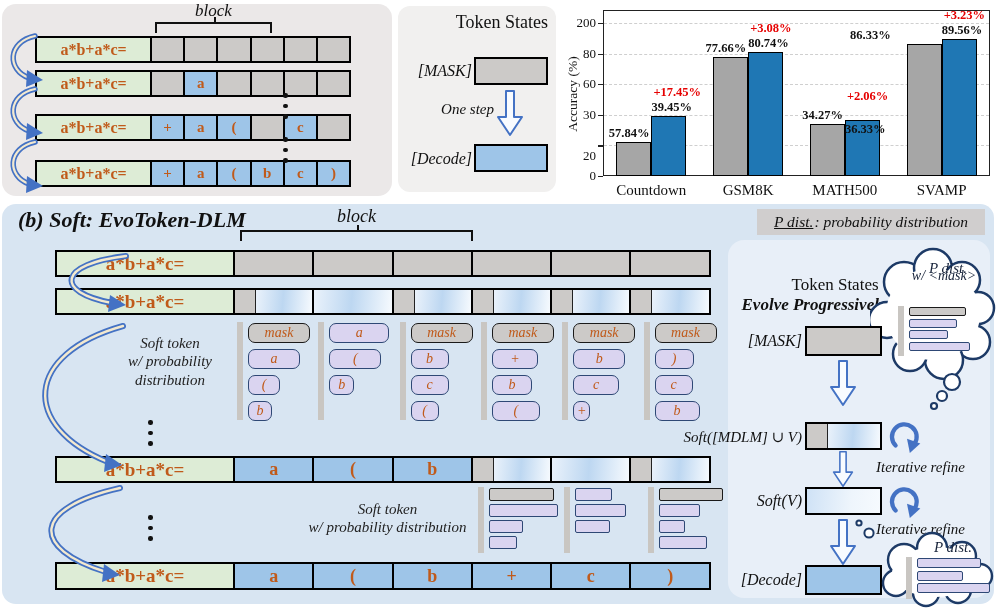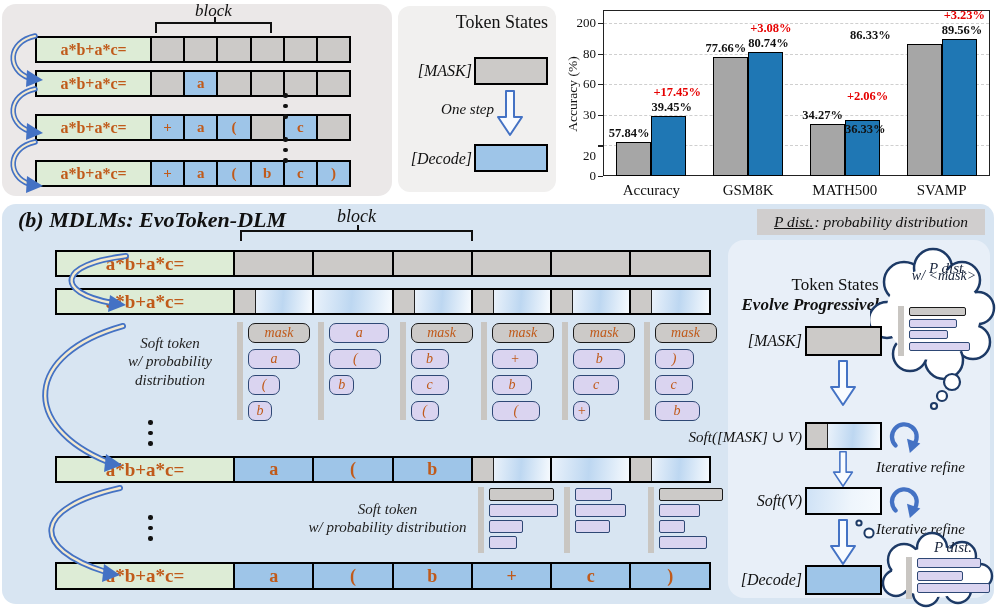--- a/index.html
+++ b/index.html
@@ -194,21 +194,21 @@
       <div class="tickmark" style="left: 40px; top: 53.6px;"></div>
       <div class="grid" style="left: 46px; top: 23px; width: 385px;"></div>
       <div class="ytick" style="left: 5px; top: 15px; width: 33px;">200</div>
       <div class="tickmark" style="left: 40px; top: 23px;"></div>
       <div class="frame" style="left: 45px; top: 10px; width: 387px; height: 166px;"></div>
       <div class="bar" style="left: 58.375px; top: 142.34px; width: 35px; height: 33.66px; background: rgb(166, 166, 166);"></div>
       <div class="bar" style="left: 93.375px; top: 115.641px; width: 35px; height: 60.3585px; background: rgb(31, 119, 180);"></div>
       <div class="vlab" style="left: 17.375px; top: 126.34px; width: 74px; text-align: right;">57.84%</div>
       <div class="vlab" style="left: 93.375px; top: 99.6415px; width: 74px; text-align: left;">39.45%</div>
       <div class="dlab" style="left: 95.375px; top: 84.6415px; width: 78px; text-align: left; color: rgb(230, 0, 0);">+17.45%</div>
-      <div class="cat" style="left: 38.375px; top: 182px; width: 110px;">Accuracy</div>
+      <div class="cat" style="left: 38.375px; top: 182px; width: 110px;">Countdown</div>
       <div class="bar" style="left: 155.125px; top: 57.1802px; width: 35px; height: 118.82px; background: rgb(166, 166, 166);"></div>
       <div class="bar" style="left: 190.125px; top: 52.4678px; width: 35px; height: 123.532px; background: rgb(31, 119, 180);"></div>
       <div class="vlab" style="left: 114.125px; top: 41.1802px; width: 74px; text-align: right;">77.66%</div>
       <div class="vlab" style="left: 190.125px; top: 36.4678px; width: 74px; text-align: left;">80.74%</div>
       <div class="dlab" style="left: 192.125px; top: 21.4678px; width: 78px; text-align: left; color: rgb(230, 0, 0);">+3.08%</div>
       <div class="cat" style="left: 135.125px; top: 182px; width: 110px;">GSM8K</div>
       <div class="bar" style="left: 251.875px; top: 123.567px; width: 35px; height: 52.4331px; background: rgb(166, 166, 166);"></div>
       <div class="bar" style="left: 286.875px; top: 120.415px; width: 35px; height: 55.5849px; background: rgb(31, 119, 180);"></div>
       <div class="vlab" style="left: 210.875px; top: 107.567px; width: 74px; text-align: right;">34.27%</div>
       <div class="vlab" style="left: 286.875px; top: 122px; width: 74px; text-align: left;">36.33%</div>
@@ -216,21 +216,21 @@
       <div class="cat" style="left: 231.875px; top: 182px; width: 110px;">MATH500</div>
       <div class="bar" style="left: 348.625px; top: 43.9151px; width: 35px; height: 132.085px; background: rgb(166, 166, 166);"></div>
       <div class="bar" style="left: 383.625px; top: 38.9732px; width: 35px; height: 137.027px; background: rgb(31, 119, 180);"></div>
       <div class="vlab" style="left: 292px; top: 27.9151px; width: 74px; text-align: left;">86.33%</div>
       <div class="vlab" style="left: 383.625px; top: 22.9732px; width: 74px; text-align: left;">89.56%</div>
       <div class="dlab" style="left: 385.625px; top: 7.9732px; width: 78px; text-align: left; color: rgb(230, 0, 0);">+3.23%</div>
       <div class="cat" style="left: 328.625px; top: 182px; width: 110px;">SVAMP</div>
       <div class="ylab" style="left: -60px; top: 86px; width: 150px;">Accuracy (%)</div>
     </div>
 
-  <div class="abs ttl-b" style="left:18px;top:207px;">(b) MDLMs: EvoToken-DLM</div>
+  <div class="abs ttl-b" style="left:18px;top:207px;">(b) Soft: EvoToken-DLM</div>
   <div class="abs pdh" style="left:757px;top:209px;width:228px;height:26px;">
     <span class="term">P dist.</span>
       <span>: probability distribution</span>
   </div>
 
   <div class="abs blocklbl" style="left:240px;top:206px;width:233px;font-size:18px;">block</div>
   <div class="abs bracket" style="left:240px;top:230px;width:233px;">
     <div class="tL"></div>
       <div class="tR"></div>
       <div class="tC"></div>
@@ -461,21 +461,21 @@
       </div>
     </div>
 
   <div class="abs mathlbl" style="left:720px;top:332px;width:82px;font-size:16px;">[MASK]</div>
   <div class="cellbox mask" style="left:805px;top:326px;width:77px;height:30px;"></div>
 
   <svg class="abs" style="left:830px;top:358px;" width="26" height="50" viewBox="0 0 26 46">
     <path d="M9 1 h8 v26 h8 L13 45 L1 27 h8 Z" fill="#f8fbff" stroke="#4472c4" stroke-width="2" stroke-linejoin="round"></path>
   </svg>
 
-  <div class="abs mathlbl" style="left:655px;top:428px;width:147px;font-size:15px;">Soft([MASK] ∪ V)</div>
+  <div class="abs mathlbl" style="left:655px;top:428px;width:147px;font-size:15px;">Soft([MDLM] ∪ V)</div>
   <div class="cellbox" style="left:805px;top:422px;width:77px;height:28px;">
     <div class="mg-gray"></div>
     <div class="mg-grad"></div>
   </div>
   <svg class="abs" style="left:888px;top:414px;" width="38" height="44" viewBox="0 0 40 44">
     <path d="M 8 32 A 13 13 0 1 1 28 30" fill="none" stroke="#4472c4" stroke-width="4.5" stroke-linecap="round"></path>
     <polygon points="20,25 34,30 23,40" fill="#4472c4"></polygon>
   </svg>
   <div class="abs refine" style="left:876px;top:459px;width:112px;">Iterative refine</div>
 

